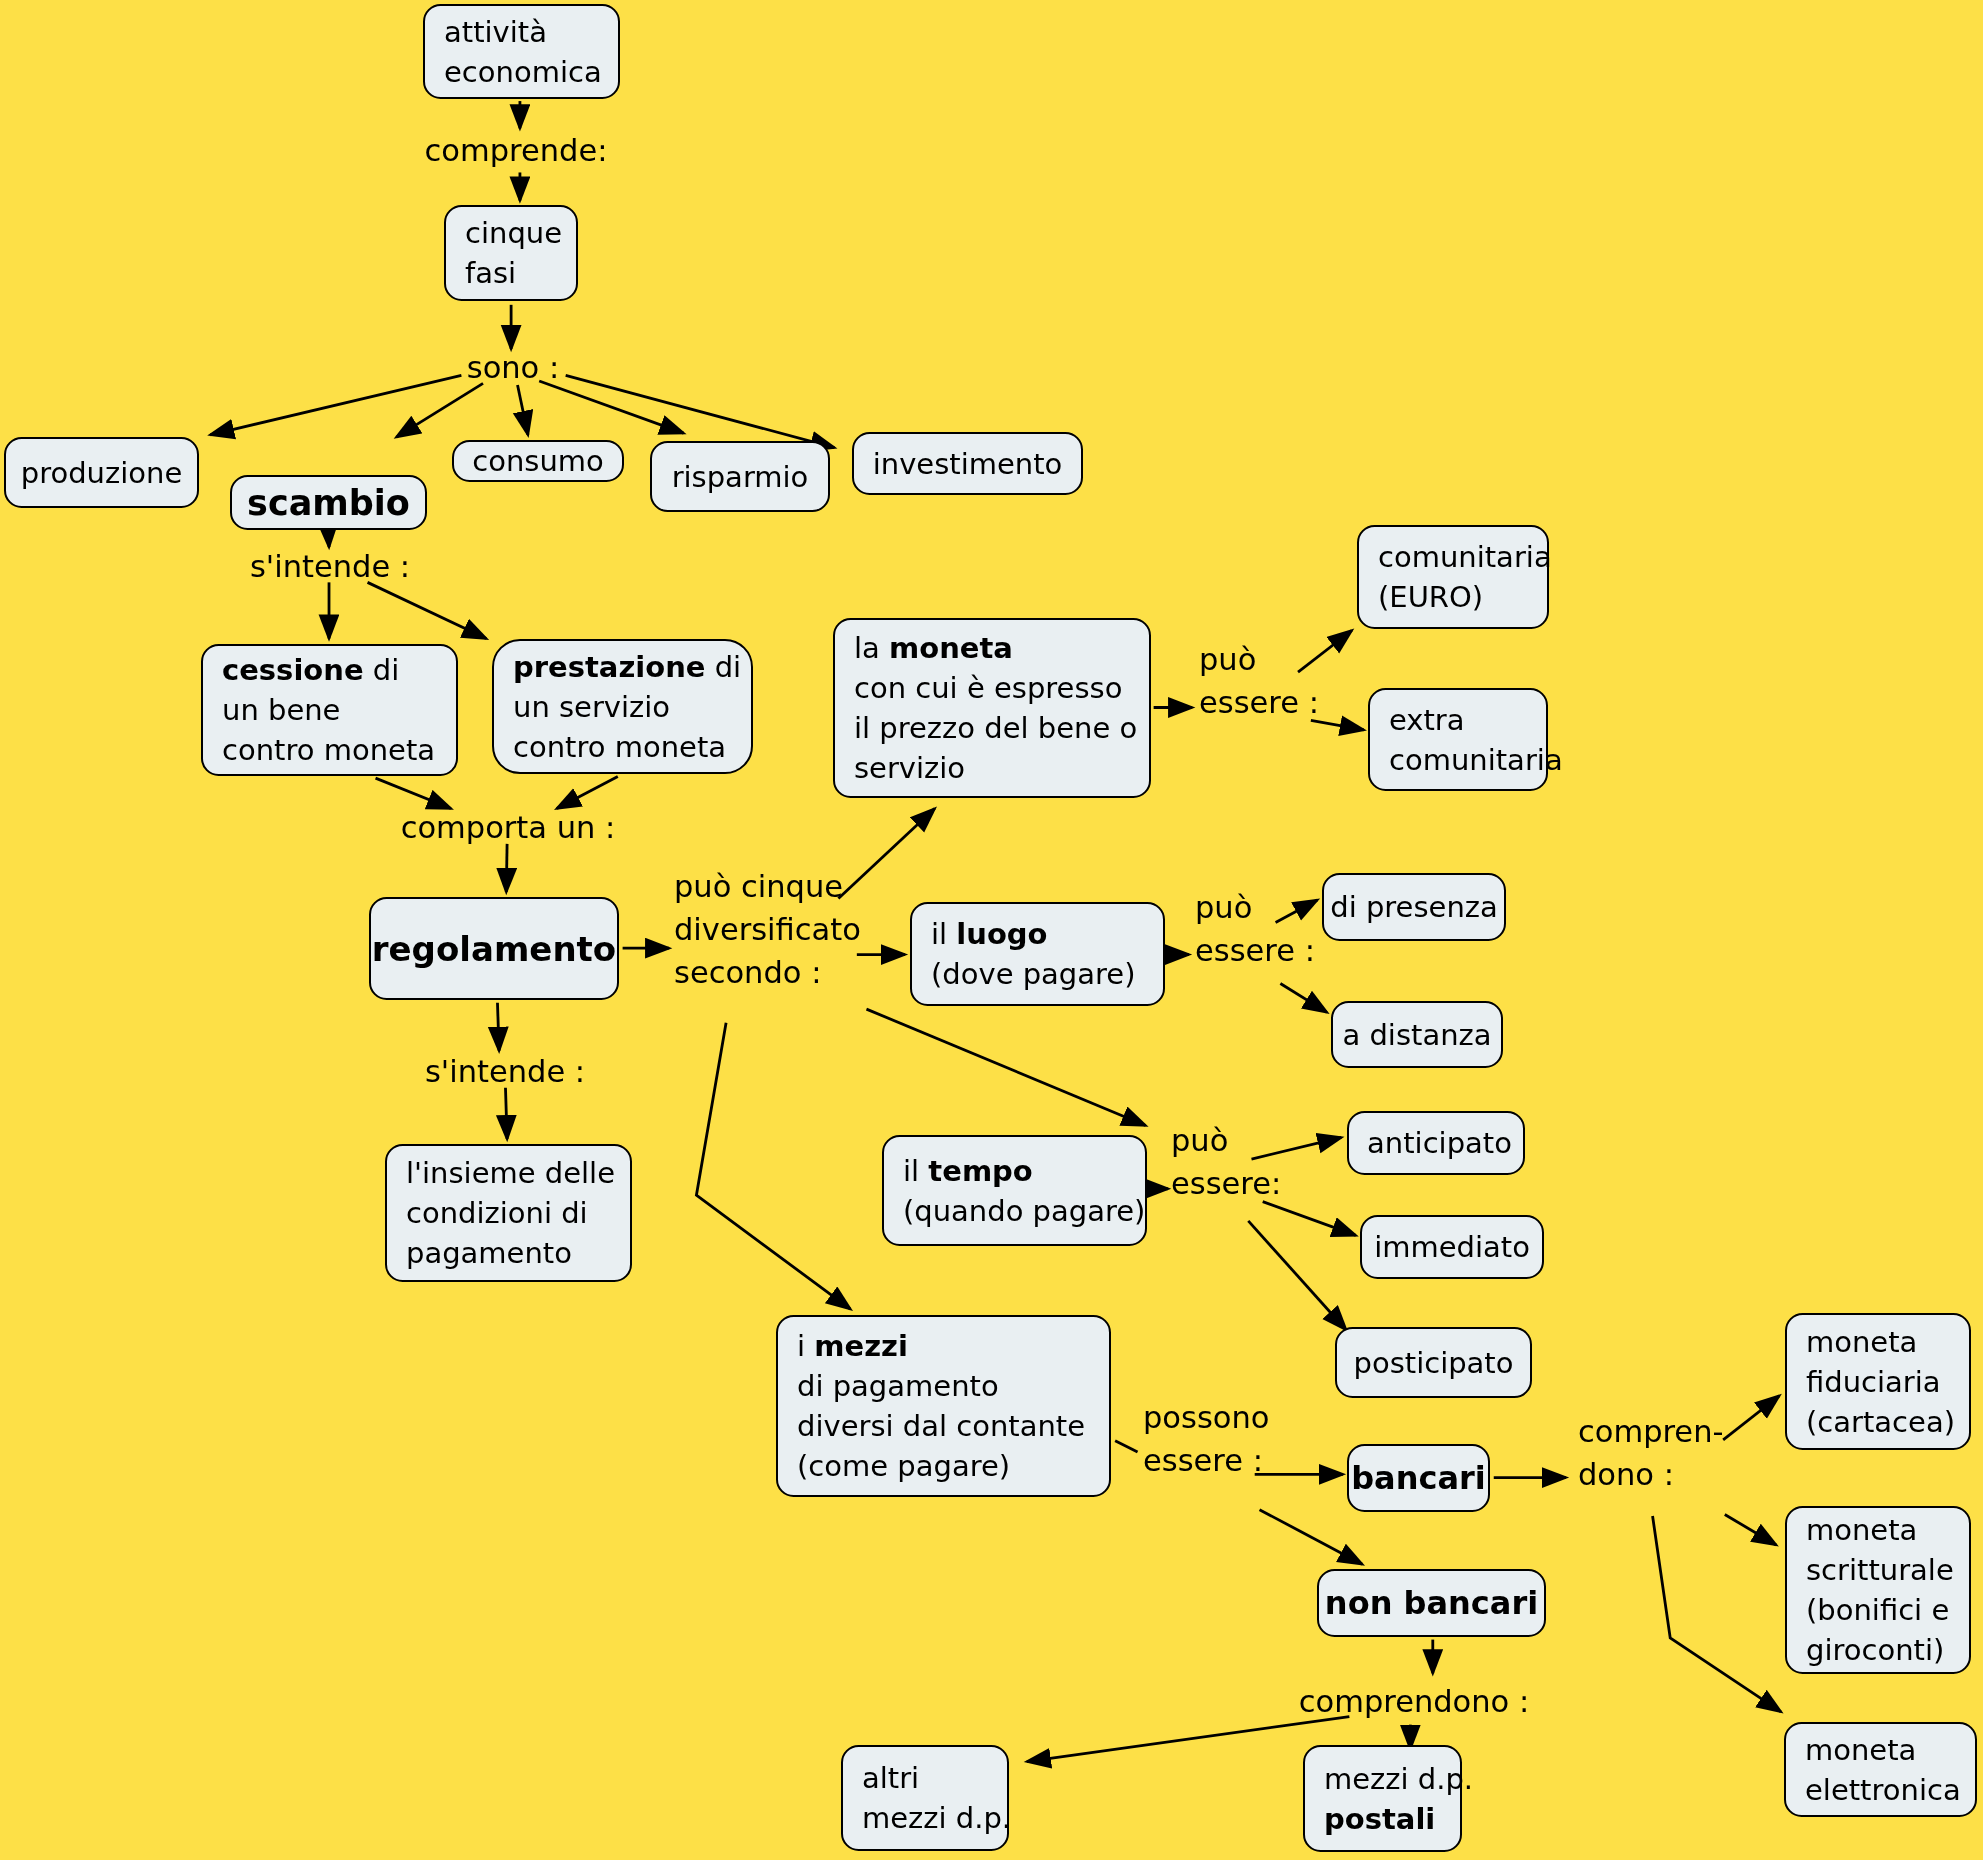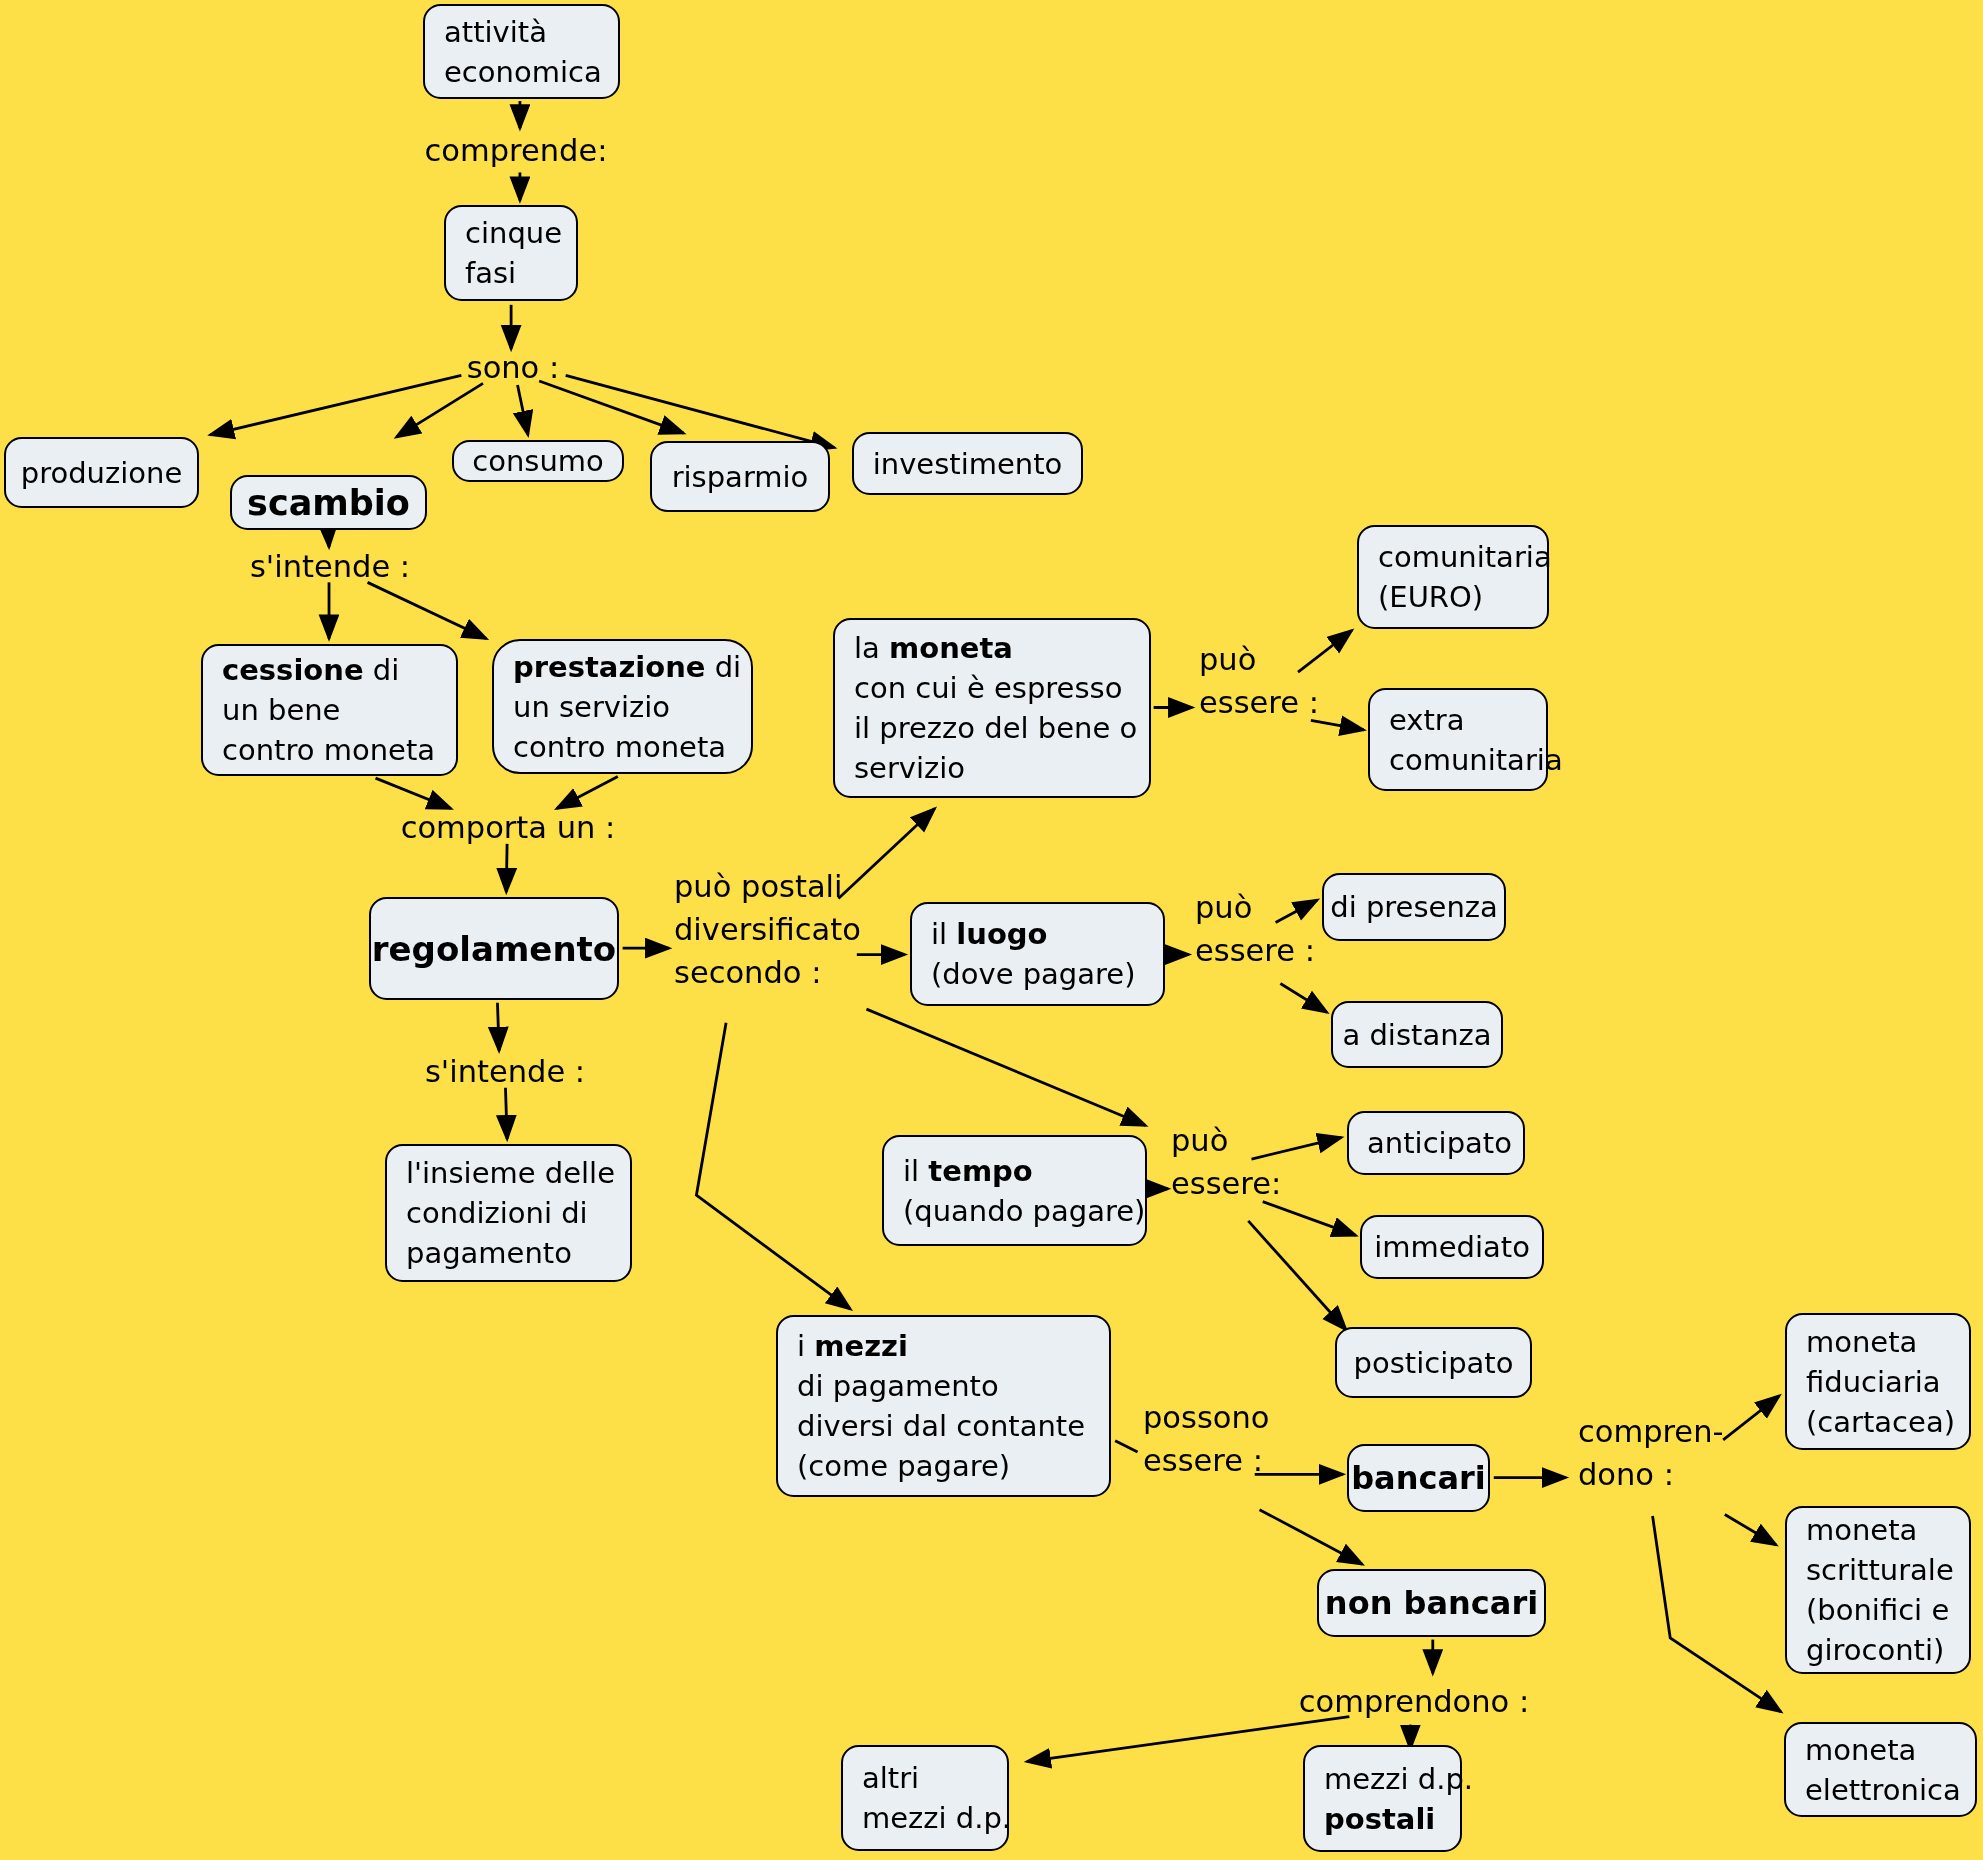--- a/index.html
+++ b/index.html
@@ -214,21 +214,21 @@
       <div class="label center" style="left: 513px; top: 346px;">
         <span class="ln" style="display: block;">sono :</span>
       </div>
       <div class="label center" style="left: 330px; top: 545px;">
         <span class="ln" style="display: block;">s'intende :</span>
       </div>
       <div class="label center" style="left: 508px; top: 806px;">
         <span class="ln" style="display: block;">comporta un :</span>
       </div>
       <div class="label" style="left: 674px; top: 865px;">
-        <span class="ln" style="display: block;">può postali</span>
+        <span class="ln" style="display: block;">può cinque</span>
         <span class="ln" style="display: block;">diversificato</span>
         <span class="ln" style="display: block;">secondo :</span>
       </div>
       <div class="label center" style="left: 505px; top: 1050px;">
         <span class="ln" style="display: block;">s'intende :</span>
       </div>
       <div class="label" style="left: 1199px; top: 638px;">
         <span class="ln" style="display: block;">può</span>
         <span class="ln" style="display: block;">essere :</span>
       </div>

